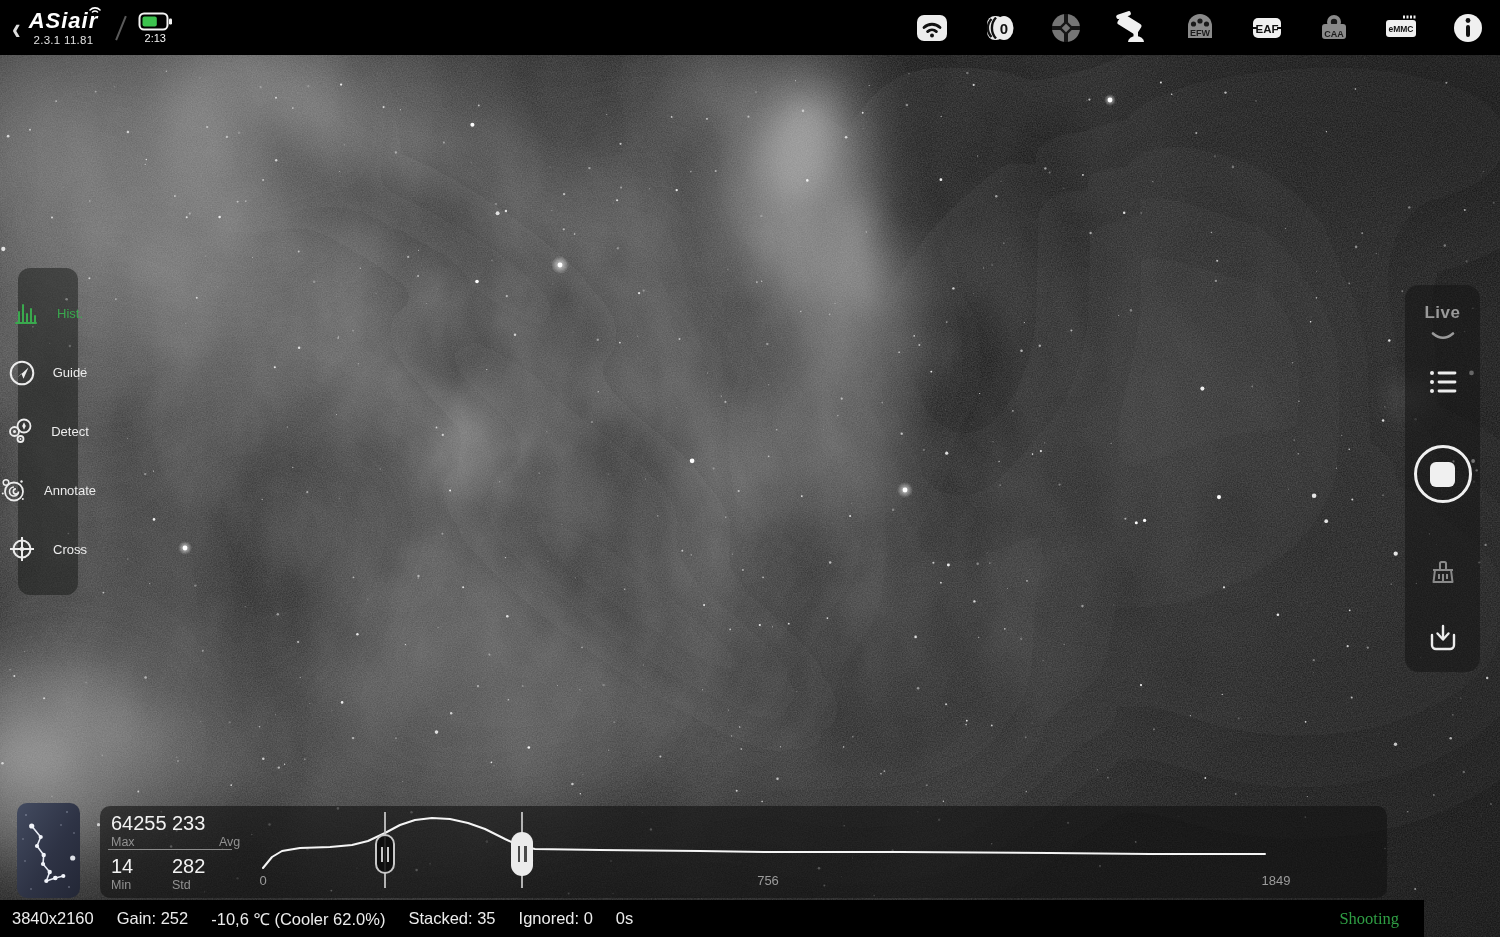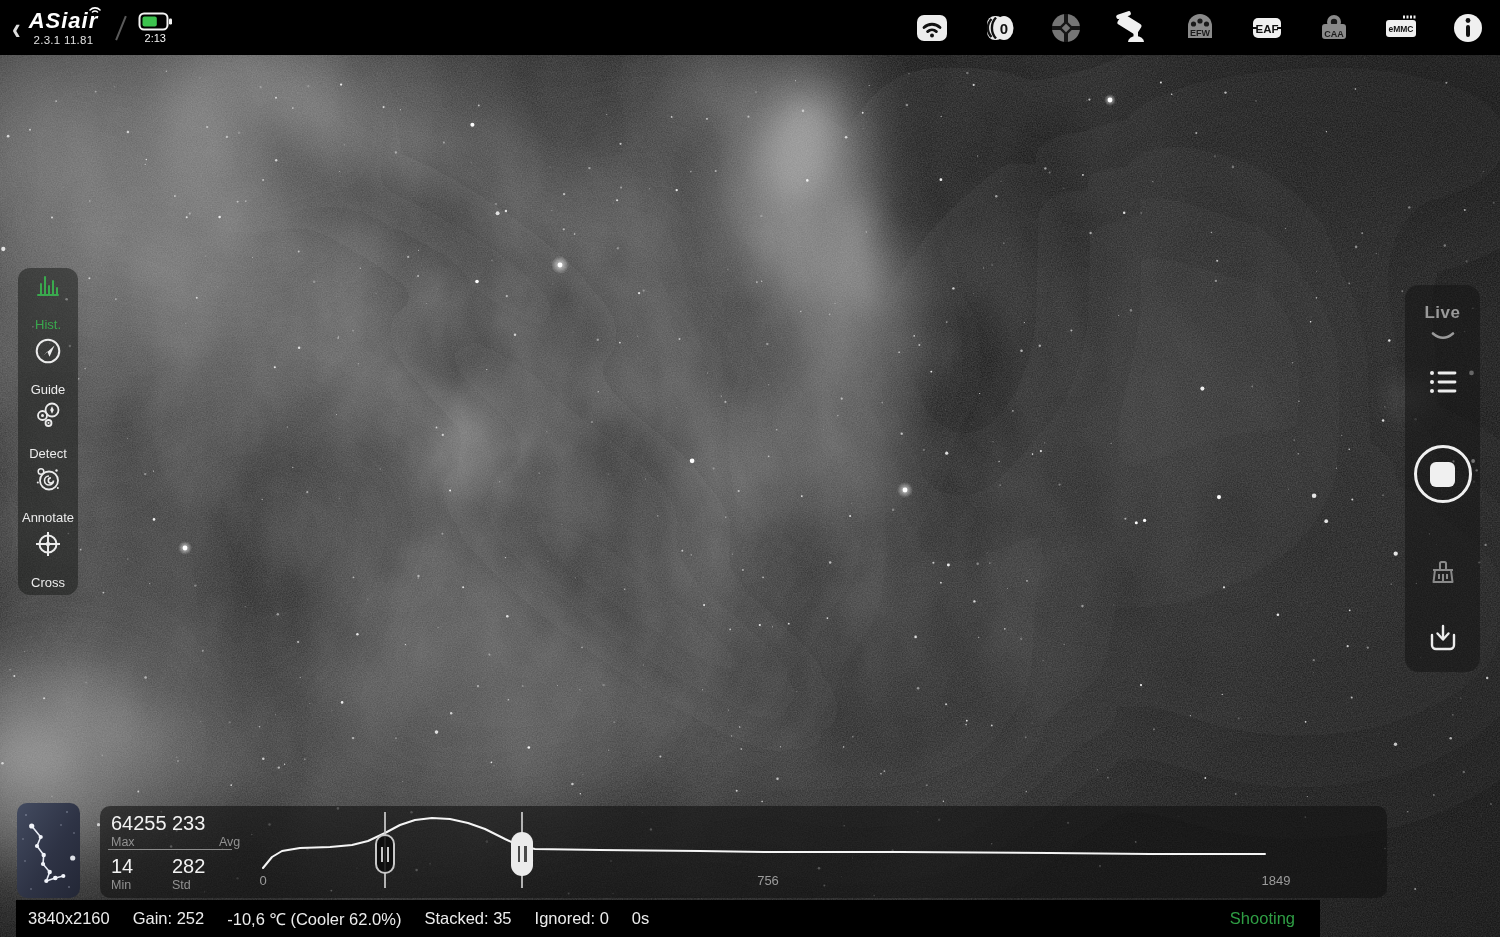--- a/index.html
+++ b/index.html
@@ -21,21 +21,21 @@
   .bar-slash { width:1.5px; height:26px; background:#5a5a5a; transform:rotate(22deg); margin:0 16px 0 22px; }
   .battery-col { display:flex; flex-direction:column; align-items:center; }
   .battery-time { font-size:11px; color:#f5f5f5; margin-top:1px; }
   .topbar-icons { margin-left:auto; display:flex; align-items:center; gap:31px; }
   .tb-icon { width:36px; height:34px; display:flex; align-items:center; justify-content:center; }
 
   
   .left-toolbar { position:absolute; left:18px; top:268px; width:60px; height:327px; z-index:5;
     background:rgba(22,24,22,.5); border-radius:12px; display:flex; flex-direction:column;
     justify-content:space-evenly; align-items:center; }
-  .lt-item { display:flex; flex-direction:column; align-items:center; gap:18px; }
+  .lt-item { display:flex; flex-direction:row; align-items:center; gap:18px; }
   .lt-label { font-size:13px; color:#ececec; }
   .lt-item.active .lt-label { color:#3aa94e; }
 
   
   .right-toolbar { position:absolute; left:1405px; top:285px; width:75px; height:387px; z-index:5;
     background:rgba(20,20,20,.55); border-radius:14px;padding-left:35px; }
   .rt-abs { position:absolute; left:50%; transform:translateX(-50%); display:flex; flex-direction:column; align-items:center; }
   .live-label { font-size:17px; font-weight:bold; color:#9a9a9a; letter-spacing:.5px; }
   .stop-btn { width:58px; height:58px; border-radius:50%; border:3px solid #f0f0f0;
     display:flex; align-items:center; justify-content:center; }
@@ -61,24 +61,24 @@
   .hairline { position:absolute; left:-0.75px; top:6px; width:1.5px; height:76px; background:rgba(205,205,205,.85); }
   .handle { position:absolute; left:-11px; top:26px; width:22px; height:44px; border-radius:12px;
     display:flex; align-items:center; justify-content:center; gap:4px; }
   .handle i { display:block; font-style:normal; }
   .slider-wrap.outline .handle { left:-10px; top:28px; width:20px; height:40px; background:rgba(12,12,12,.85); border:2px solid #c8c8c8; }
   .slider-wrap.outline .handle i { width:2px; height:15px; background:#c8c8c8; }
   .slider-wrap.filled .handle { background:#ebebeb; }
   .slider-wrap.filled .handle i { width:2.5px; height:16px; background:#4a4a4a; }
 
   
-  .statusbar { position:absolute; left:16px; top:900px; width:1304px; height:37px; background:#000;
+  .statusbar { position:absolute; left:0; top:900px; width:1424px; height:37px; background:#000;
     z-index:10; display:flex; align-items:center; font-size:16.5px; color:#ececec; padding-left:12px; }
   .sb-item { margin-right:23px; white-space:nowrap; }
-  .sb-state { margin-left:auto; margin-right:25px; color:#2f9e44; }
+  .sb-state { margin-left:auto; margin-right:25px; color:#2f9e44;font-family:Liberation Serif, serif; }
 </style>
 </head>
 <body>
 
 <div class="stage">
 
   <svg id="nebula" width="1500" height="937" viewBox="0 0 1500 937">
     <defs>
       <filter id="fb60" x="-70%" y="-70%" width="240%" height="240%">
           <feGaussianBlur stdDeviation="55"></feGaussianBlur>

